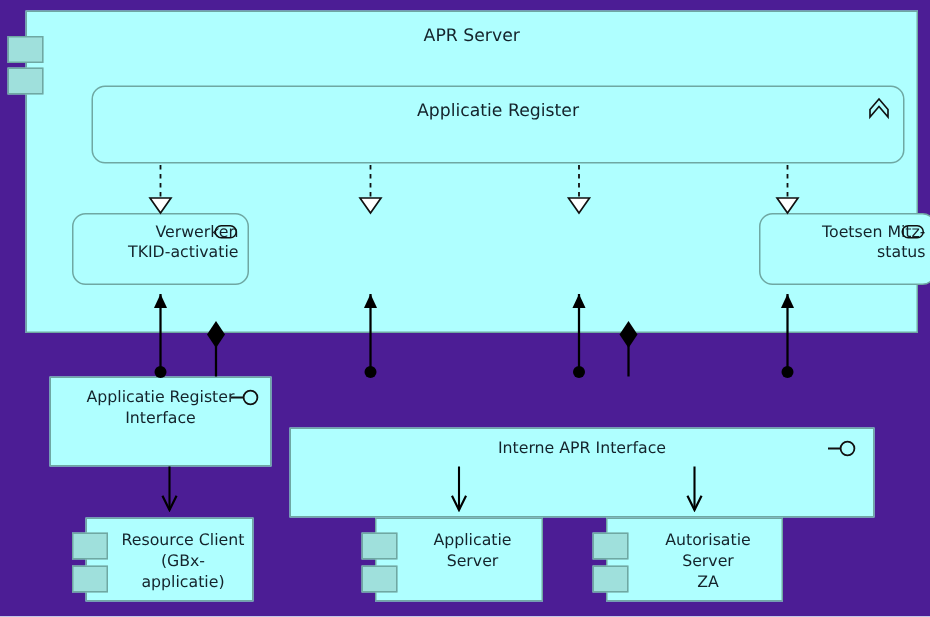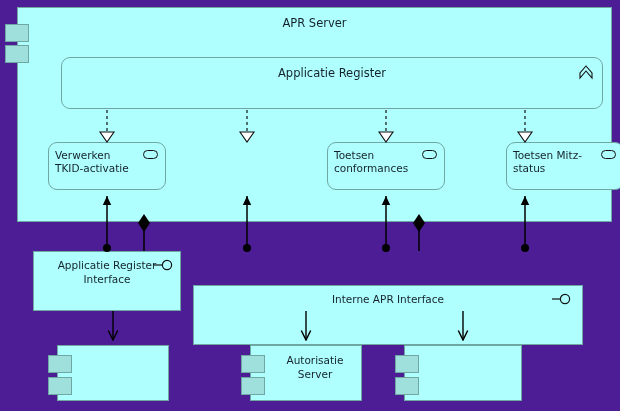--- a/index.html
+++ b/index.html
@@ -84,21 +84,21 @@
     border-radius: 9px;
     height: 48px;
     width: 118px;
     top: 142px;
   }
   .service > .label {
     position: absolute;
     left: 6px;
     right: 6px;
     top: 6px;
-    text-align: left;
+    text-align: right;
     font-size: 10.5px;
     line-height: 13px;
     color: #14232b;
     white-space: pre-line;
   }
   .svc-icon {
     position: absolute;
     right: 7px;
     top: 7px;
     width: 15px;
@@ -189,25 +189,20 @@
   <div class="node" id="applicatie-register">
     <div class="title">Applicatie Register</div>
     <svg class="chevron-icon" viewBox="0 0 16 16">
       <path d="M2 14 L2 9 L8 2 L14 9 L14 14 L8 7 Z" fill="none" stroke="#111" stroke-width="1.1" stroke-linejoin="miter"></path>
     </svg>
   </div>
 
   <div class="service" id="svc-0">
     <div class="label">Verwerken
 TKID-activatie</div>
-    <div class="svc-icon"></div>
-  </div>
-  <div class="service" id="svc-2">
-    <div class="label">Toetsen
-conformances</div>
     <div class="svc-icon"></div>
   </div>
   <div class="service" id="svc-3">
     <div class="label">Toetsen Mitz-
 status</div>
     <div class="svc-icon"></div>
   </div>
 
   <div class="iface" id="iface-apr-register">
     <div class="label">Applicatie Register
@@ -219,30 +214,34 @@
   </div>
   <div class="iface" id="iface-interne-apr">
     <div class="label">Interne APR Interface</div>
     <svg class="lollipop" viewBox="0 0 20 12">
       <line x1="0" y1="6" x2="8" y2="6" stroke="#111" stroke-width="1.2"></line>
       <circle cx="13" cy="6" r="4.6" fill="none" stroke="#111" stroke-width="1.2"></circle>
     </svg>
   </div>
 
   <div class="bottom-comp" id="comp-resource-client">
+    <div class="label">Resource Client
+(GBx-applicatie)</div>
     <div class="comp-tab t1"></div>
     <div class="comp-tab t2"></div>
   </div>
   <div class="bottom-comp" id="comp-adressering">
-    <div class="label">Autorisatie
+    <div class="label">Applicatie
 Server</div>
     <div class="comp-tab t1"></div>
     <div class="comp-tab t2"></div>
   </div>
   <div class="bottom-comp" id="comp-autorisatie">
+    <div class="label">Autorisatie Server
+ZA</div>
     <div class="comp-tab t1"></div>
     <div class="comp-tab t2"></div>
   </div>
 
   <svg id="wires">
     <defs>
       <marker id="hollow-tri" viewBox="0 0 12 10" refX="11" refY="5" markerWidth="11" markerHeight="9" orient="auto-start-reverse">
         <path d="M0.5 0.5 L11 5 L0.5 9.5 Z" fill="#ffffff" stroke="#111" stroke-width="1"></path>
       </marker>
       <marker id="solid-tri" viewBox="0 0 10 10" refX="9" refY="5" markerWidth="7" markerHeight="7" orient="auto-start-reverse">

